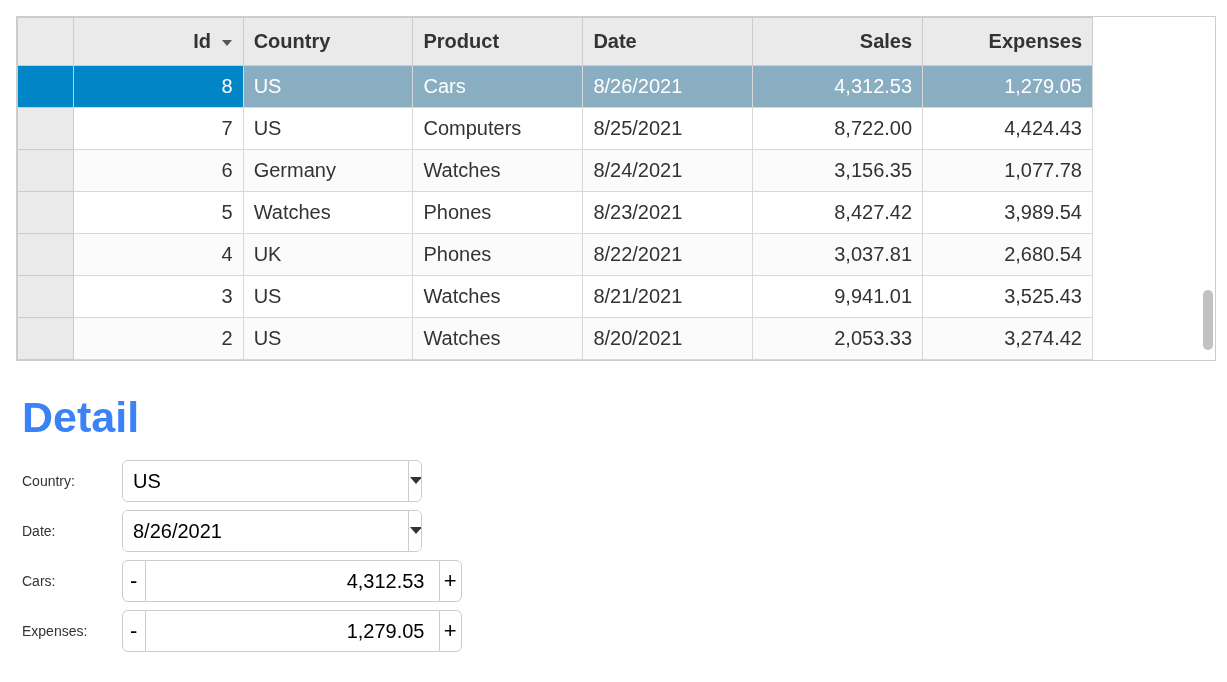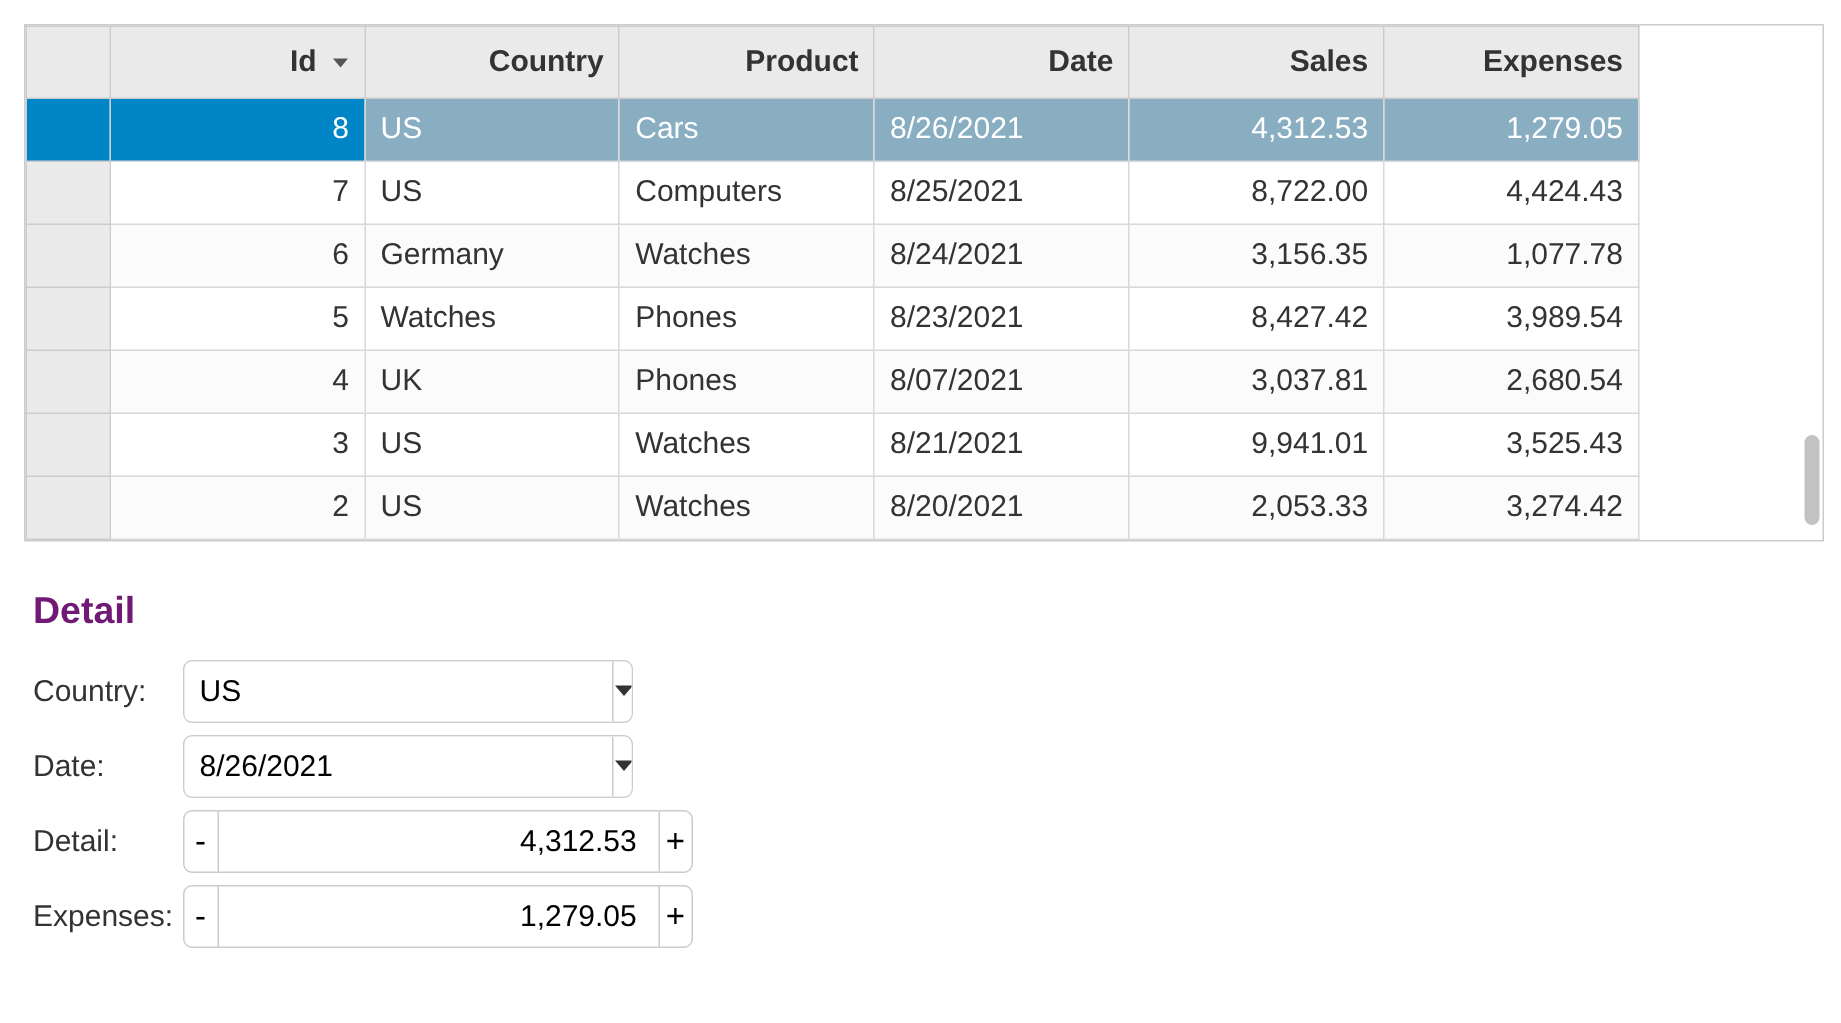--- a/index.html
+++ b/index.html
@@ -18,21 +18,21 @@
 }
 .grid {
   border-collapse: collapse;
   width: 1076px;
 }
 .grid th {
   background: #eaeaea;
   font-weight: 600;
   padding: 8px 10px;
   border: 1px solid #ccc;
-  text-align: right;
+  text-align: left;
   height: 48px;
 }
 .grid th.right { text-align: right; }
 .grid th.row-header-col { width: 56px; }
 .grid td {
   padding: 8px 10px;
   border: 1px solid #d8d8d8;
   height: 42px;
 }
 .grid td.right { text-align: right; }
@@ -72,33 +72,33 @@
   height: 60px;
   bottom: 8px;
   background: #c2c2c2;
   border-radius: 5px;
 }
 
 .detail-section {
   padding: 16px 22px;
 }
 .detail-title {
-  font-size: 25px;
+  font-size: 43px;
   font-weight: 700;
-  color: #701a75;
+  color: #3b82f6;
   margin-bottom: 18px;
 }
 .form-row {
   display: flex;
   align-items: center;
   margin-bottom: 8px;
 }
 .form-label {
   width: 100px;
-  font-size: 20px;
+  font-size: 14px;
 }
 .combo {
   display: flex;
   width: 300px;
   height: 42px;
   border: 1px solid #ccc;
   border-radius: 6px;
   overflow: hidden;
 }
 .combo-input {
@@ -204,21 +204,21 @@
           <td class="">Phones</td>
           <td class="">8/23/2021</td>
           <td class="right">8,427.42</td>
           <td class="right">3,989.54</td>
         </tr>
         <tr class="alt">
           <td class="row-header"></td>
           <td class="right">4</td>
           <td class="">UK</td>
           <td class="">Phones</td>
-          <td class="">8/07/2021</td>
+          <td class="">8/22/2021</td>
           <td class="right">3,037.81</td>
           <td class="right">2,680.54</td>
         </tr>
         <tr>
           <td class="row-header"></td>
           <td class="right">3</td>
           <td class="">US</td>
           <td class="">Watches</td>
           <td class="">8/21/2021</td>
           <td class="right">9,941.01</td>
@@ -262,21 +262,21 @@
       <input class="combo-input" value="8/26/2021" style="">
       <button class="combo-btn">
         <span><svg width="14" height="10" viewBox="0 0 14 10">
               <path d="M1 1 L7 8 L13 1 Z" fill="#333"></path>
             </svg></span>
       </button>
     </div>
   </div>
 
   <div class="form-row">
-    <label class="form-label">Detail:</label>
+    <label class="form-label">Cars:</label>
     <div class="stepper">
       <button class="step-btn left">-</button>
       <input class="step-input" value="4,312.53" style="">
       <button class="step-btn right">+</button>
     </div>
   </div>
 
   <div class="form-row">
     <label class="form-label">Expenses:</label>
     <div class="stepper">

